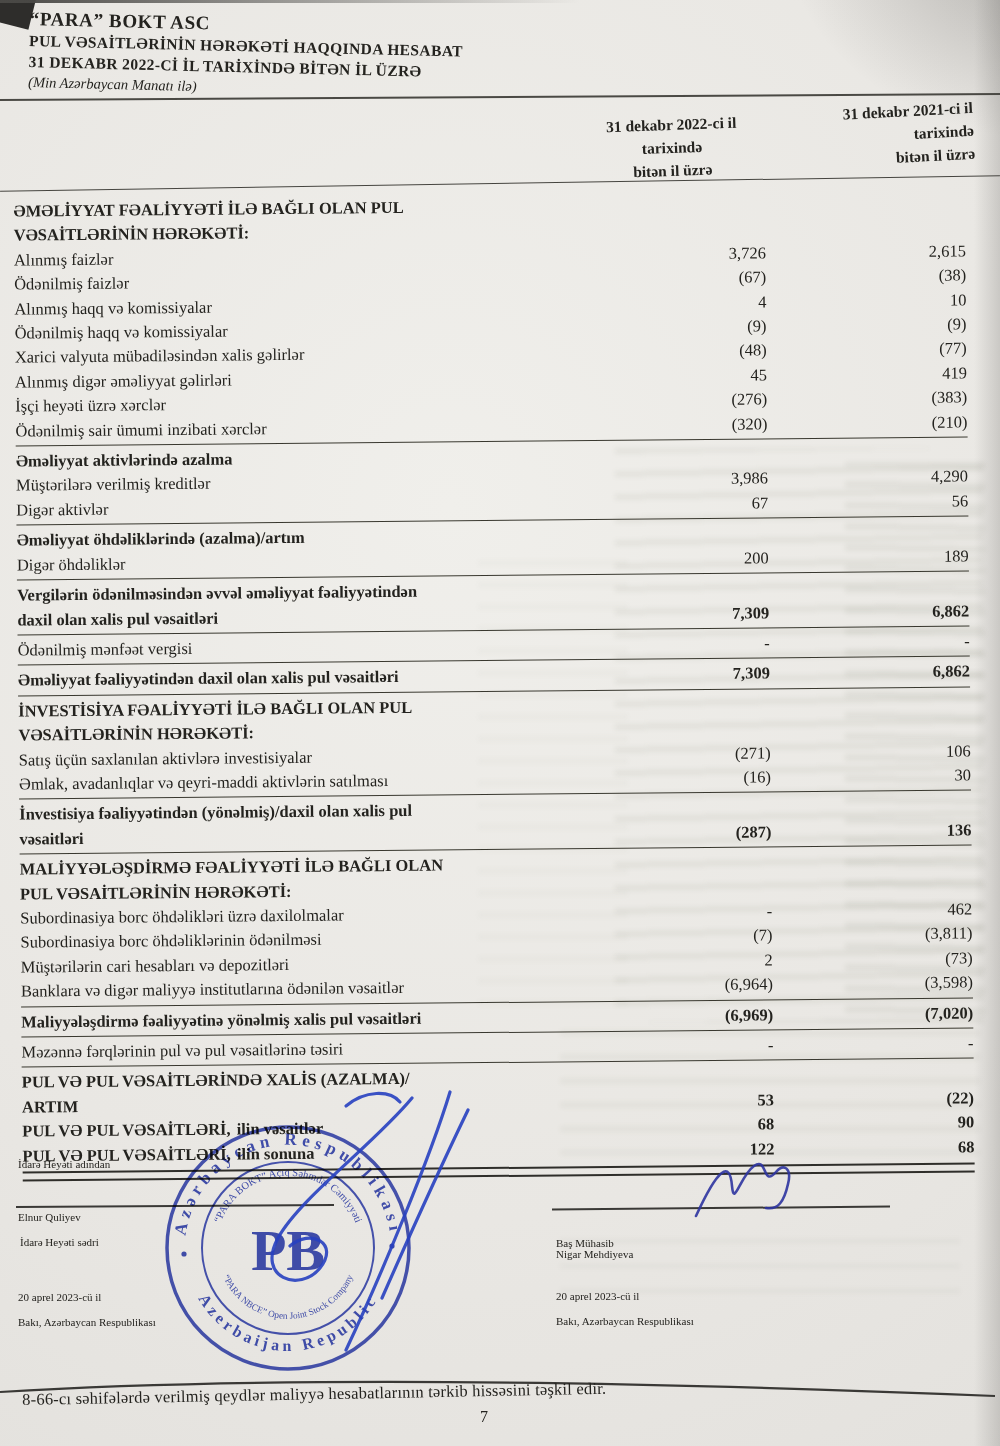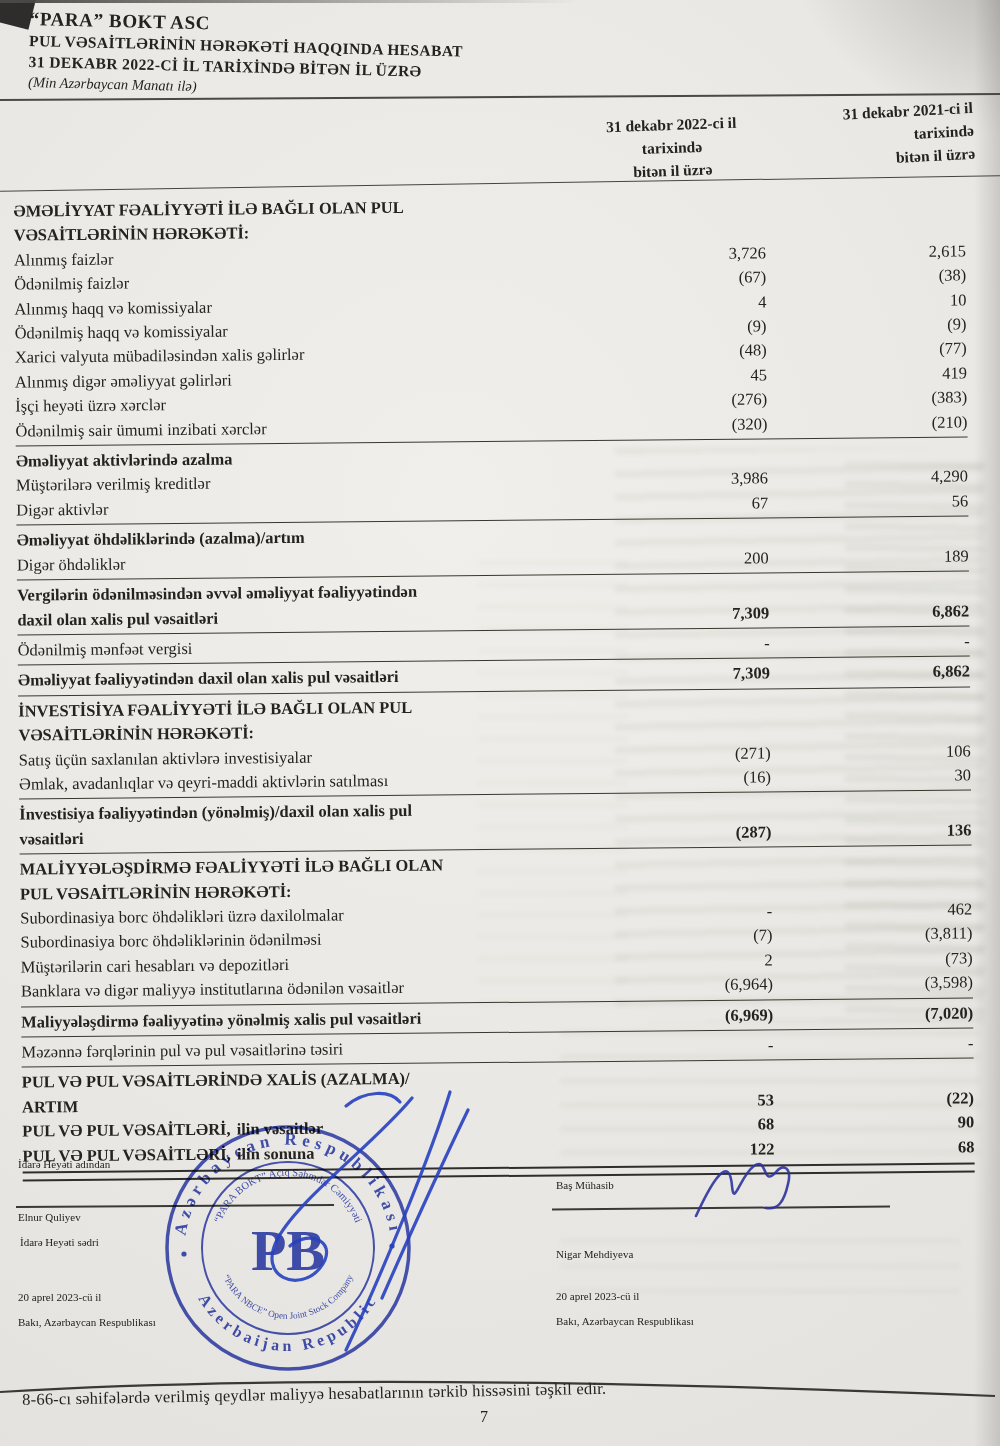--- a/index.html
+++ b/index.html
@@ -289,21 +289,21 @@
   <div class="abs" style="left:18px;top:1158px;">İdarə Heyəti adından</div>
 
   <div class="sigline" style="left:16px;top:1205px;width:318px;transform:rotate(-0.4deg);"></div>
   <div class="abs" style="left:18px;top:1211px;text-align:right;">Elnur Quliyev</div>
   <div class="abs" style="left:12px;top:1236px;margin-left:8px;">İdarə Heyəti sədri</div>
   <div class="abs" style="left:18px;top:1291px;">20 aprel 2023-cü il</div>
   <div class="abs" style="left:18px;top:1316px;">Bakı, Azərbaycan Respublikası</div>
 
   <div class="sigline" style="left:552px;top:1207px;width:338px;transform:rotate(-0.5deg);"></div>
   <div class="abs" style="left:556px;top:1248px;">Nigar Mehdiyeva</div>
-  <div class="abs" style="left:556px;top:1179px;font-family:Liberation Serif, serif;">Baş Mühasib</div>
+  <div class="abs" style="left:556px;top:1237px;font-family:Liberation Serif, serif;">Baş Mühasib</div>
   <div class="abs" style="left:556px;top:1290px;">20 aprel 2023-cü il</div>
   <div class="abs" style="left:556px;top:1315px;">Bakı, Azərbaycan Respublikası</div>
 
   <svg class="stamp" width="260" height="260" viewBox="0 0 260 260">
     <defs>
       <path id="ot" d="M 28.6,147.9 A 103,103 0 1,1 231.4,147.9" fill="none"></path>
       <path id="ob" d="M 31.5,160.1 A 103,103 0 0,0 228.5,160.1" fill="none"></path>
       <path id="it" d="M 58.3,136.3 A 72,72 0 1,1 201.7,136.3" fill="none"></path>
       <path id="ib" d="M 60.1,142.3 A 71,71 0 0,0 199.9,142.3" fill="none"></path>
     </defs>

